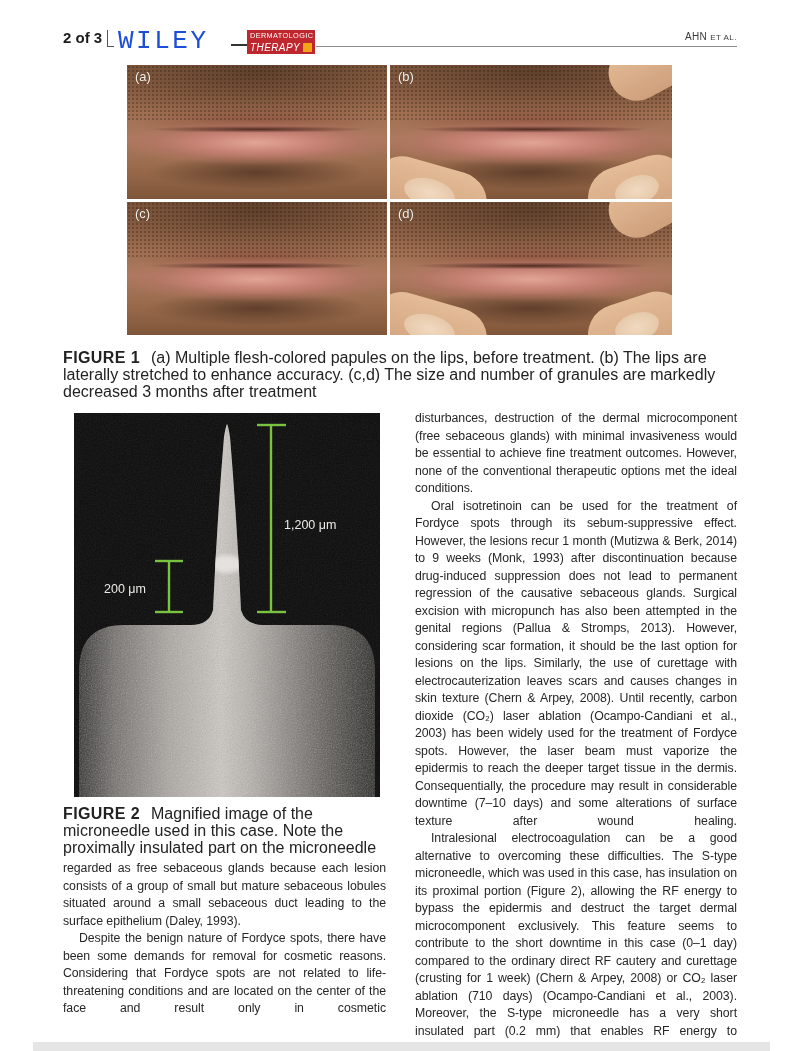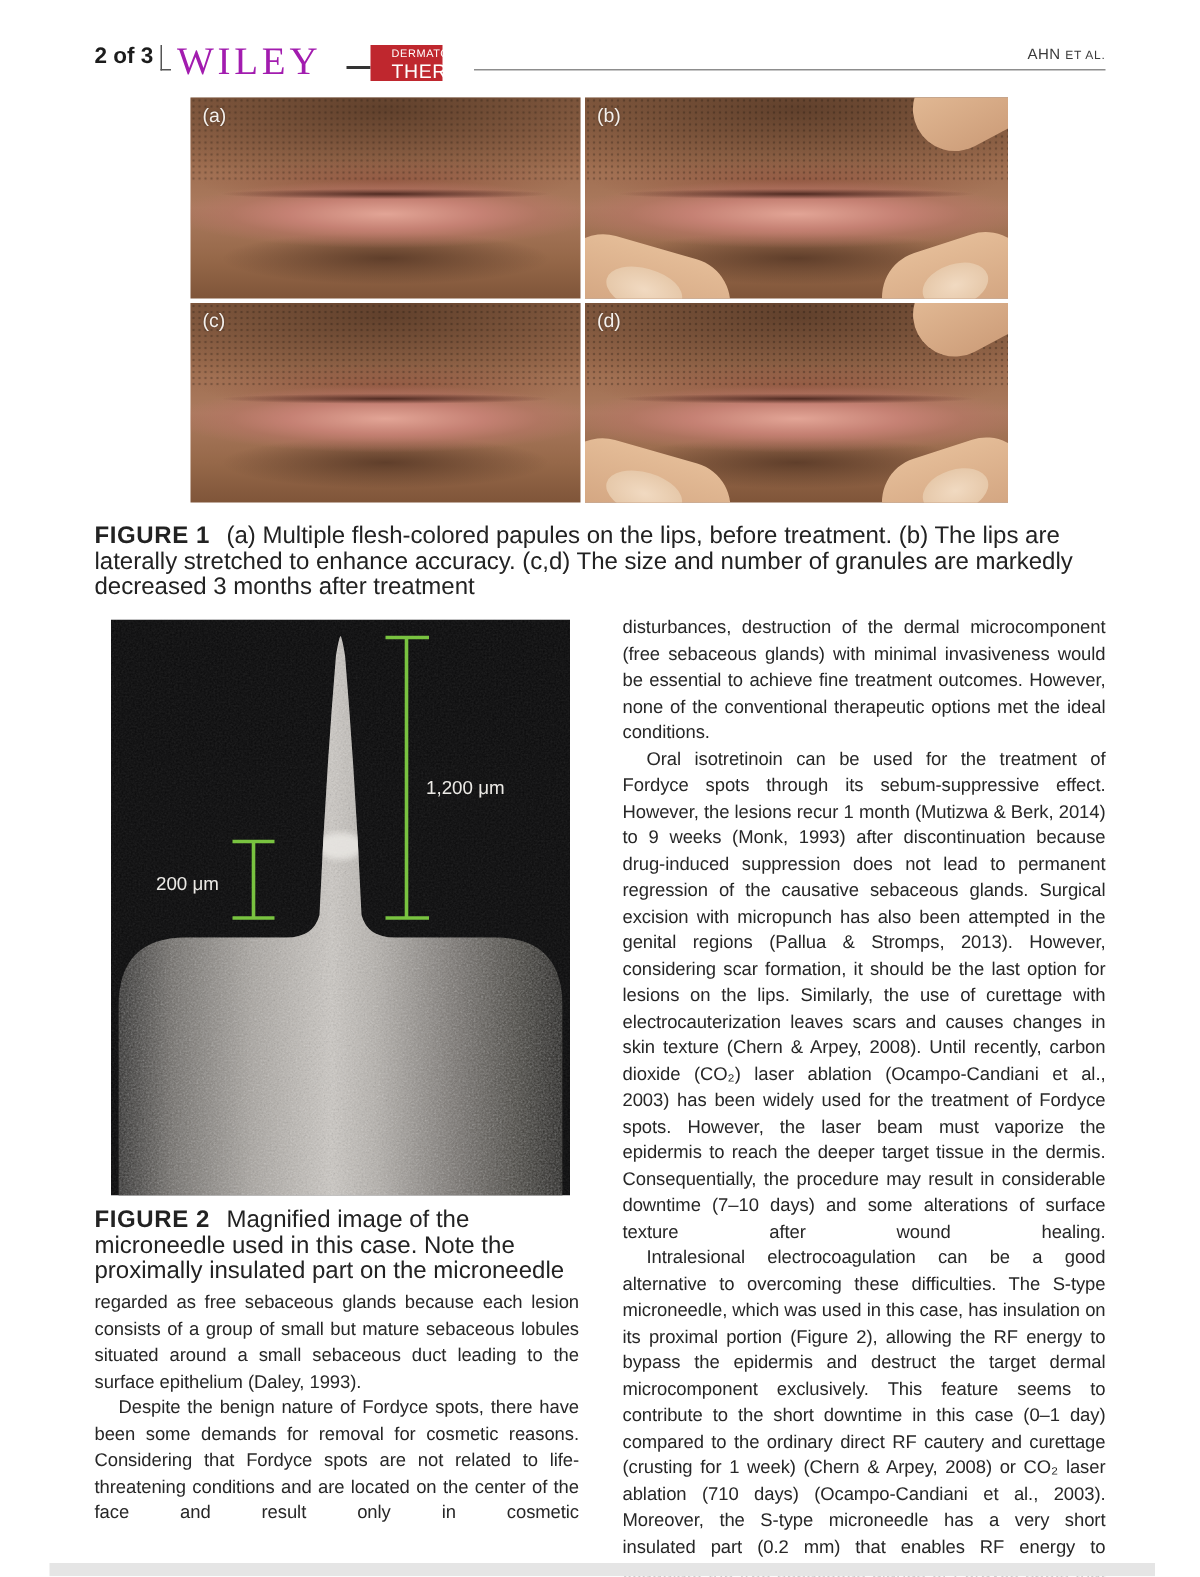--- a/index.html
+++ b/index.html
@@ -3,28 +3,28 @@
 <meta charset="utf-8">
 <style>
   html,body{margin:0;padding:0;background:#fff;}
   .page{position:relative;width:800px;height:1051px;background:#ffffff;overflow:hidden;
         font-family:"Liberation Sans",sans-serif;color:#222;}
 
   
   .pagenum{position:absolute;left:63px;top:29px;font-size:15px;font-weight:bold;color:#1c1c1c;}
   .lockup-bar{position:absolute;left:107px;top:30px;width:1px;height:17px;background:#555;}
   .lockup-bar::after{content:"";position:absolute;left:0;bottom:0;width:7px;height:1px;background:#555;}
-  .wiley{position:absolute;left:118px;top:26px;font-family:Liberation Serif, serif;
-         font-size:26px;letter-spacing:2.5px;color:#a21caf;}
+  .wiley{position:absolute;left:118px;top:26px;font-family:Liberation Mono, monospace;
+         font-size:26px;letter-spacing:2.5px;color:#1d4ed8;}
   .logo-dash{position:absolute;left:231px;top:44px;width:16px;height:1.5px;background:#333;}
-  .badge{position:absolute;left:247px;top:30px;width:48px;height:24px;background:#bf272e;
-         display:flex;flex-direction:column;justify-content:space-between;padding:2px 14px;box-sizing:border-box;}
+  .badge{position:absolute;left:247px;top:30px;width:68px;height:24px;background:#bf272e;
+         display:flex;flex-direction:column;justify-content:space-between;padding:2px 3px;box-sizing:border-box;}
   .badge-l1{color:#fff;font-size:7.3px;letter-spacing:.4px;line-height:1;white-space:nowrap;}
   .badge-row{display:flex;align-items:stretch;height:9px;}
-  .badge-l2{color:#fff;font-size:13px;letter-spacing:.4px;line-height:9px;white-space:nowrap;}
+  .badge-l2{color:#fff;font-size:10px;letter-spacing:.4px;line-height:9px;white-space:nowrap;font-style:italic;}
   .badge-orange{flex:1;margin-left:3px;background:#f2a516;}
   .header-rule{position:absolute;left:316px;top:46px;width:421px;height:1px;background:#8d8d8d;}
   .running{position:absolute;right:63px;top:31px;font-size:10px;color:#3a3a3a;letter-spacing:.3px;}
   .running .suffix{font-size:8px;letter-spacing:.5px;}
 
   
   .fig1-grid{position:absolute;left:127px;top:65px;width:545px;display:grid;
              grid-template-columns:260px 282px;grid-template-rows:134px 133px;gap:3px;}
   .photo{position:relative;overflow:hidden;
     background:

